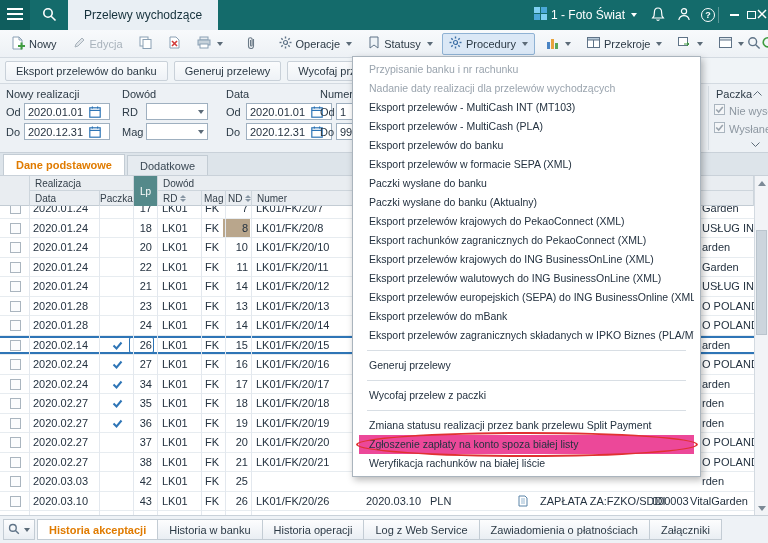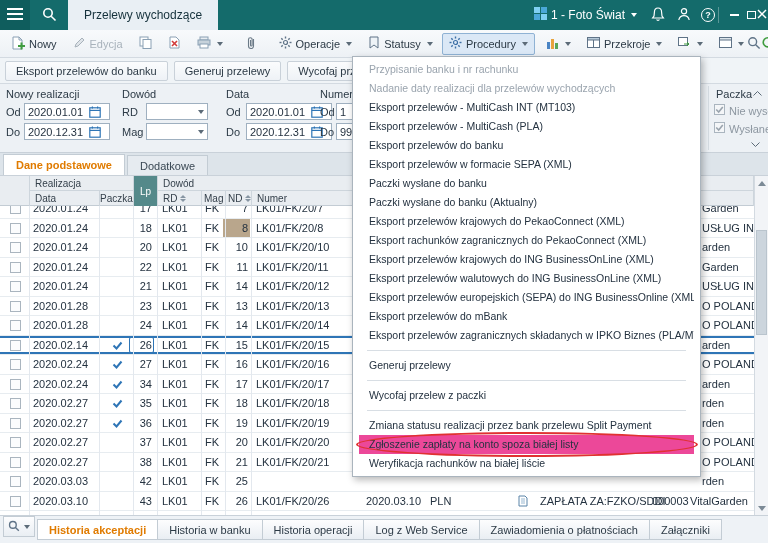--- a/index.html
+++ b/index.html
@@ -96,21 +96,21 @@
   .ndhl{position:absolute;left:223px;top:0.5px;width:27px;height:18px;background:#b9a68c}
 
   
   .vscroll{position:absolute;left:754px;top:176px;width:14px;height:339px;background:#f2f4f7;border-left:1px solid #d3dae1;z-index:3}
   .sarrow{position:absolute;left:0;width:13px;height:14px;display:flex;align-items:center;justify-content:center;cursor:pointer}
   .tri-up{width:0;height:0;border-left:4px solid transparent;border-right:4px solid transparent;border-bottom:5px solid #7c8a96}
   .tri-down{width:0;height:0;border-left:4px solid transparent;border-right:4px solid transparent;border-top:5px solid #7c8a96}
   .sthumb{position:absolute;left:1px;top:54px;width:11px;height:105px;background:#ccd5dd;border:1px solid #b9c4cd;cursor:pointer}
 
   
-  .bottombar{position:absolute;left:0;top:515px;width:768px;height:28px;background:#eef2f6;border-top:1px solid #c9d1d9;display:flex;padding:0 3px;z-index:4}
+  .bottombar{position:absolute;left:0;top:515px;width:768px;height:28px;background:#eef2f6;border-top:1px solid #c9d1d9;display:flex;align-items:center;padding:0 3px;z-index:4}
   .bicon{width:32px;height:21px;border:1px solid #c3ccd4;background:linear-gradient(#fdfdfe,#e9eef3);display:flex;align-items:center;justify-content:center;gap:2px;margin-right:3px;cursor:pointer}
   .btab{height:21px;padding:0 11px;display:flex;align-items:center;border:1px solid #c3ccd4;margin-left:-1px;background:linear-gradient(#fdfdfe,#e9eef3);color:#2c3a46;cursor:pointer;white-space:nowrap}
   .btab.active{color:#e07b00;font-weight:bold;background:#fff}
 
   
   .menu{position:absolute;left:352px;top:56px;width:349px;background:#fff;border:1px solid #aab4bd;box-shadow:2px 3px 7px rgba(0,0,0,.28);padding:3px 6px;z-index:50}
   .mitem{height:19px;line-height:19px;padding:0 10px;font-size:10.5px;color:#243240;white-space:nowrap;overflow:hidden;cursor:pointer}
   .mitem.disabled{color:#9aa4ae;cursor:default}
   .mitem.hl{background:#ec4899}
   .msep{height:1px;background:#d8dee4;margin:5px 8px}

